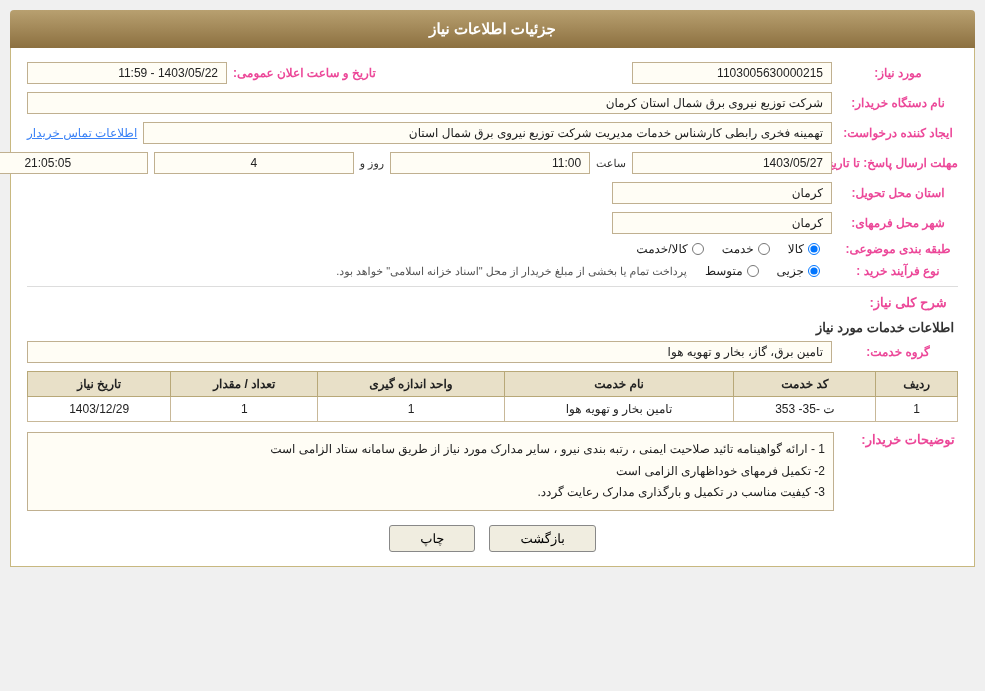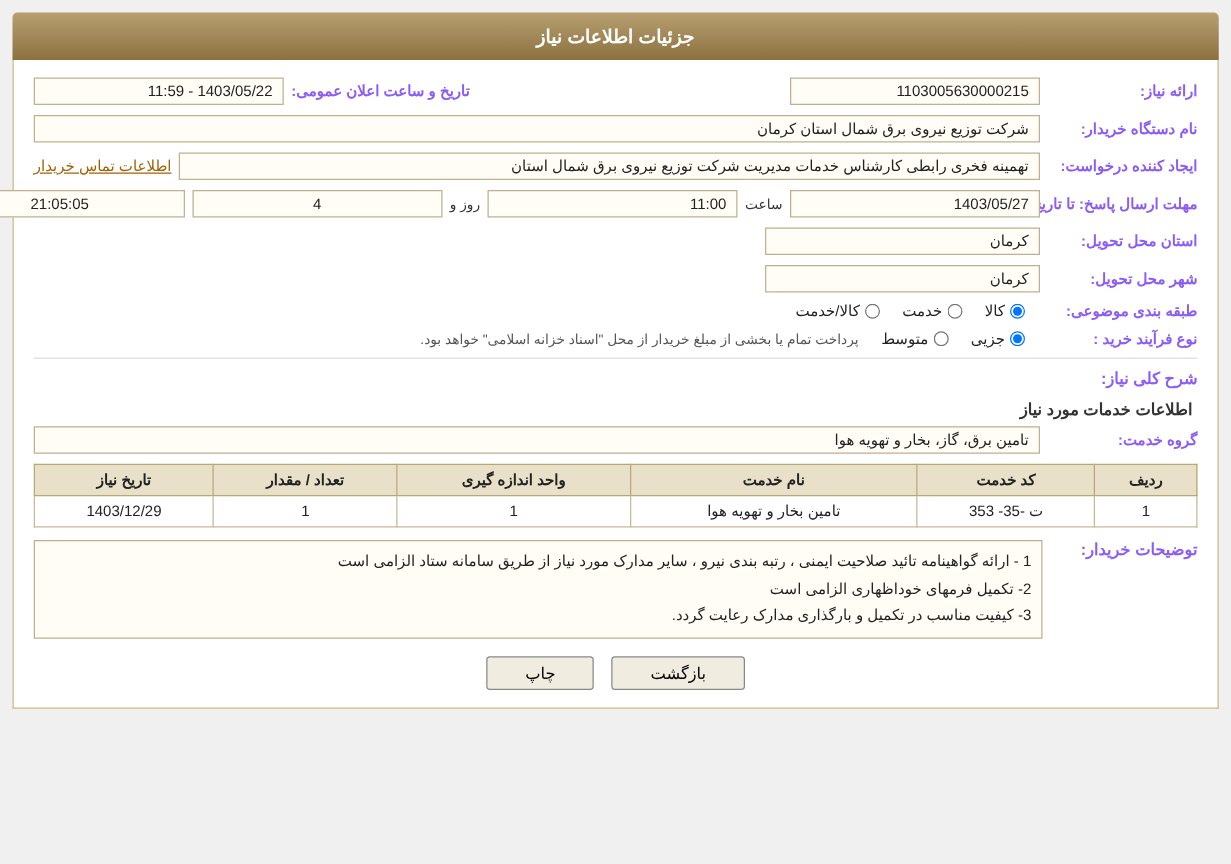--- a/index.html
+++ b/index.html
@@ -32,41 +32,41 @@
       border-top: none;
       padding: 14px 16px;
     }
     .row {
       display: flex;
       align-items: center;
       margin-bottom: 8px;
       gap: 6px;
     }
     .label {
-      color: #8b5cf6;
+      color: #ec4899;
       white-space: nowrap;
       min-width: 120px;
-      text-align: right;
+      text-align: center;
       font-weight: bold;
       font-size: 12px;
     }
     .value-box {
       border: 1px solid #c0b090;
       background: #fffdf5;
       padding: 3px 8px;
       min-width: 200px;
       text-align: right;
       font-size: 12px;
       color: #222;
     }
     .value-box-lg {
       flex: 1;
     }
     .link-blue {
-      color: #a16207;
+      color: #3b82f6;
       text-decoration: underline;
       cursor: pointer;
       font-size: 12px;
     }
     
     .date-row {
       display: flex;
       align-items: center;
       gap: 6px;
       margin-bottom: 8px;
@@ -182,21 +182,21 @@
     }
   </style>
 </head>
 <body>
 
 <div class="page-container">
   <div class="header-bar">جزئیات اطلاعات نیاز</div>
   <div class="main-card">
 
     <div class="row">
-      <span class="label">ارائه نیاز:</span>
+      <span class="label">مورد نیاز:</span>
       <span class="value-box" style="width:180px;">1103005630000215</span>
       <span style="flex:1;"></span>
       <span class="label">تاریخ و ساعت اعلان عمومی:</span>
       <span class="value-box" style="width:160px;">1403/05/22 - 11:59</span>
     </div>
 
     <div class="row">
       <span class="label">نام دستگاه خریدار:</span>
       <span class="value-box value-box-lg">شرکت توزیع نیروی برق شمال استان کرمان</span>
     </div>
@@ -217,21 +217,21 @@
       <span class="value-box" style="width:90px;text-align:center;">21:05:05</span>
 
     </div>
 
     <div class="row">
       <span class="label">استان محل تحویل:</span>
       <span class="value-box" style="width:220px;">کرمان</span>
     </div>
 
     <div class="row">
-      <span class="label">شهر محل تحویل:</span>
+      <span class="label">شهر محل فرمهای:</span>
       <span class="value-box" style="width:220px;">کرمان</span>
     </div>
 
     <div class="radio-row">
       <span class="label">طبقه بندی موضوعی:</span>
       <div class="radio-item">
         <input type="radio" class="radio-input" name="category" checked="" style="">
         <span>کالا</span>
       </div>
       <div class="radio-item">

